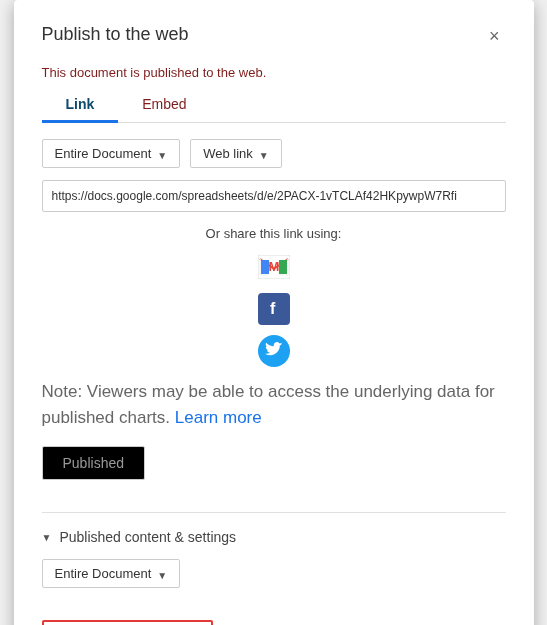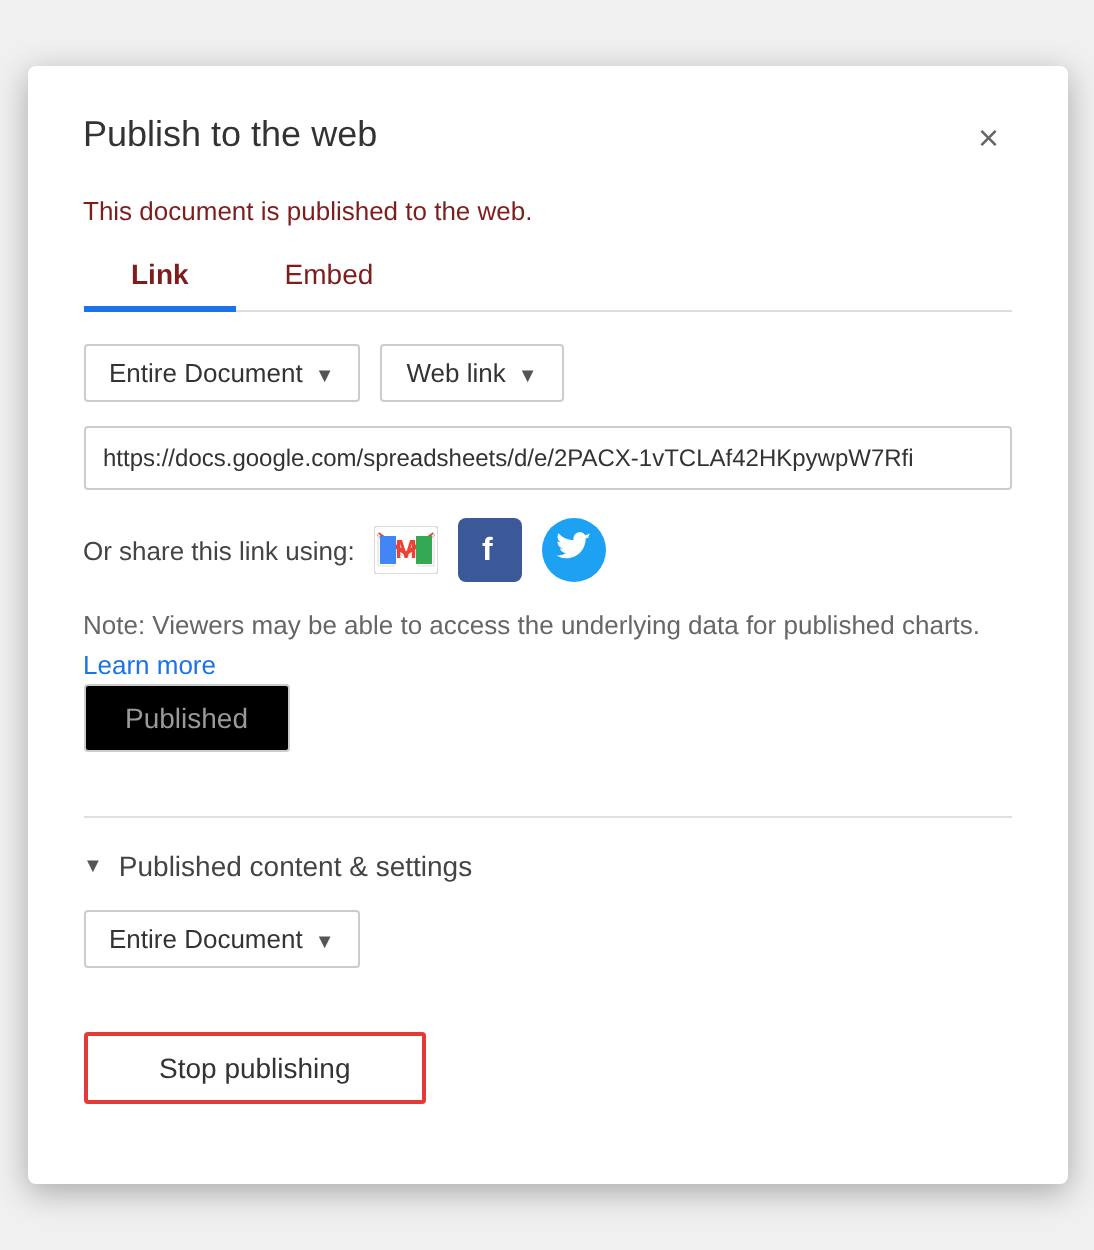--- a/index.html
+++ b/index.html
@@ -64,21 +64,21 @@
       font-size: 14px;
       color: #7f1d1d;
       border-bottom: 3px solid transparent;
       margin-bottom: -1px;
       background: none;
       border-top: none;
       border-left: none;
       border-right: none;
     }
     .tab.active {
-      color: #7f1d1d;
+      color: #0c4a6e;
       border-bottom: 3px solid #1a73e8;
       font-weight: bold;
     }
     .dropdowns-row {
       display: flex;
       gap: 10px;
       margin-bottom: 12px;
     }
     .dropdown-btn {
       display: flex;
@@ -104,20 +104,21 @@
       color: #333;
       border-radius: 2px;
       margin-bottom: 14px;
       outline: none;
     }
     .share-row {
       display: flex;
       align-items: center;
       gap: 10px;
       margin-bottom: 12px;
+      flex-direction: column;
     }
     .share-label {
       font-size: 13px;
       color: #444;
     }
     .social-icon {
       width: 32px;
       height: 32px;
       border-radius: 4px;
       display: flex;
@@ -125,22 +126,23 @@
       justify-content: center;
       cursor: pointer;
       font-size: 18px;
       font-weight: bold;
       color: #fff;
     }
     .gmail-icon { background: #fff; }
     .facebook-icon { background: #3b5998; }
     .twitter-icon { background: #1da1f2; border-radius: 50%; }
     .note-text {
-      font-size: 13px;
+      font-size: 17px;
       color: #666;
+      margin-bottom: 16px;
       line-height: 1.5;
     }
     .published-btn {
       display: inline-block;
       border: 1px solid #ccc;
       background: #000000;
       padding: 8px 20px;
       font-size: 14px;
       color: #999;
       border-radius: 2px;

